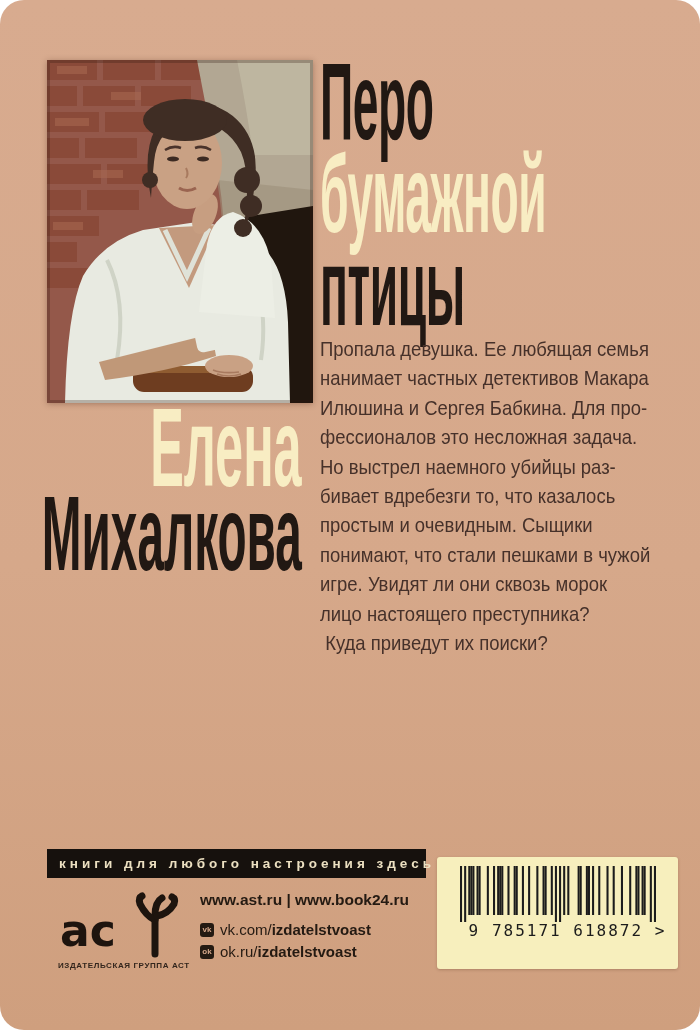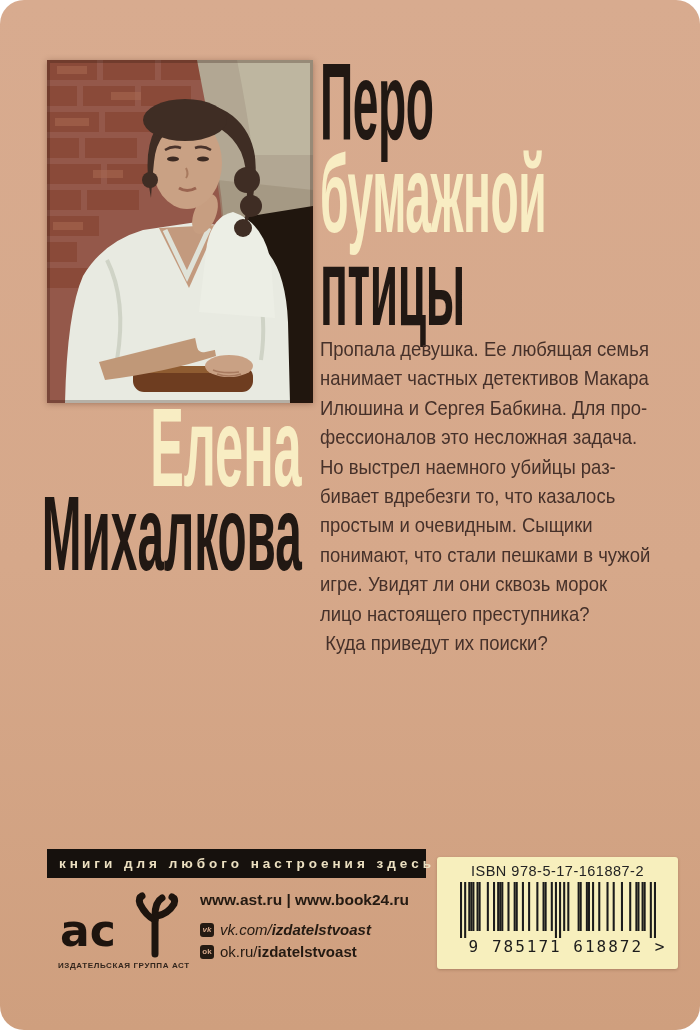--- a/index.html
+++ b/index.html
@@ -68,21 +68,21 @@
   
   .ast-logo{position:absolute;left:58px;top:886px;width:135px;height:74px;}
   .ast-logo svg{display:block;width:100%;height:100%;}
   .ast-caption{
     position:absolute;left:58px;top:961px;width:160px;
     font-size:8px;font-weight:bold;letter-spacing:.6px;color:#33261d;white-space:nowrap;
   }
   .links{position:absolute;left:200px;top:891px;color:#241a12;}
   .www-line{font-size:15.5px;font-weight:bold;white-space:nowrap;}
   .social-line{display:flex;align-items:center;margin-top:5px;font-size:15px;white-space:nowrap;}
-  .social-line:first-of-type{margin-top:12px;font-style:italic;}
+  .social-line:first-of-type{margin-top:12px;}
   .social-icon{
     width:14px;height:14px;background:#241a12;border-radius:3px;color:#d6a88a;
     font-size:8px;font-weight:bold;display:flex;align-items:center;justify-content:center;
     margin-right:6px;flex:0 0 auto;
   }
   .social-handle{font-weight:bold;}
   
   .watermark{
     position:absolute;left:8px;top:984px;font-size:29px;color:var(--watermark);
     opacity:.85;letter-spacing:.5px;
@@ -203,21 +203,20 @@
       <div class="a-line">лицо настоящего преступника?</div>
 
       <div class="a-line"> Куда приведут их поиски?</div>
     </div>
 
   <div class="slogan-bar">
     <span>книги для любого настроения здесь</span>
   </div>
 
   <div class="isbn-box">
-    <div class="isbn-text">ISBN 978-5-17-161887-2</div>
     <svg id="barcode" viewBox="0 0 190 56" preserveAspectRatio="none">
         <rect x="0" y="0" width="2" height="56" fill="#1c1c1c"></rect>
         <rect x="4" y="0" width="2" height="56" fill="#1c1c1c"></rect>
         <rect x="8" y="0" width="2" height="49" fill="#1c1c1c"></rect>
         <rect x="10" y="0" width="2" height="49" fill="#1c1c1c"></rect>
         <rect x="12" y="0" width="2" height="49" fill="#1c1c1c"></rect>
         <rect x="16" y="0" width="2" height="49" fill="#1c1c1c"></rect>
         <rect x="18" y="0" width="2" height="49" fill="#1c1c1c"></rect>
         <rect x="26" y="0" width="2" height="49" fill="#1c1c1c"></rect>
         <rect x="32" y="0" width="2" height="49" fill="#1c1c1c"></rect>

